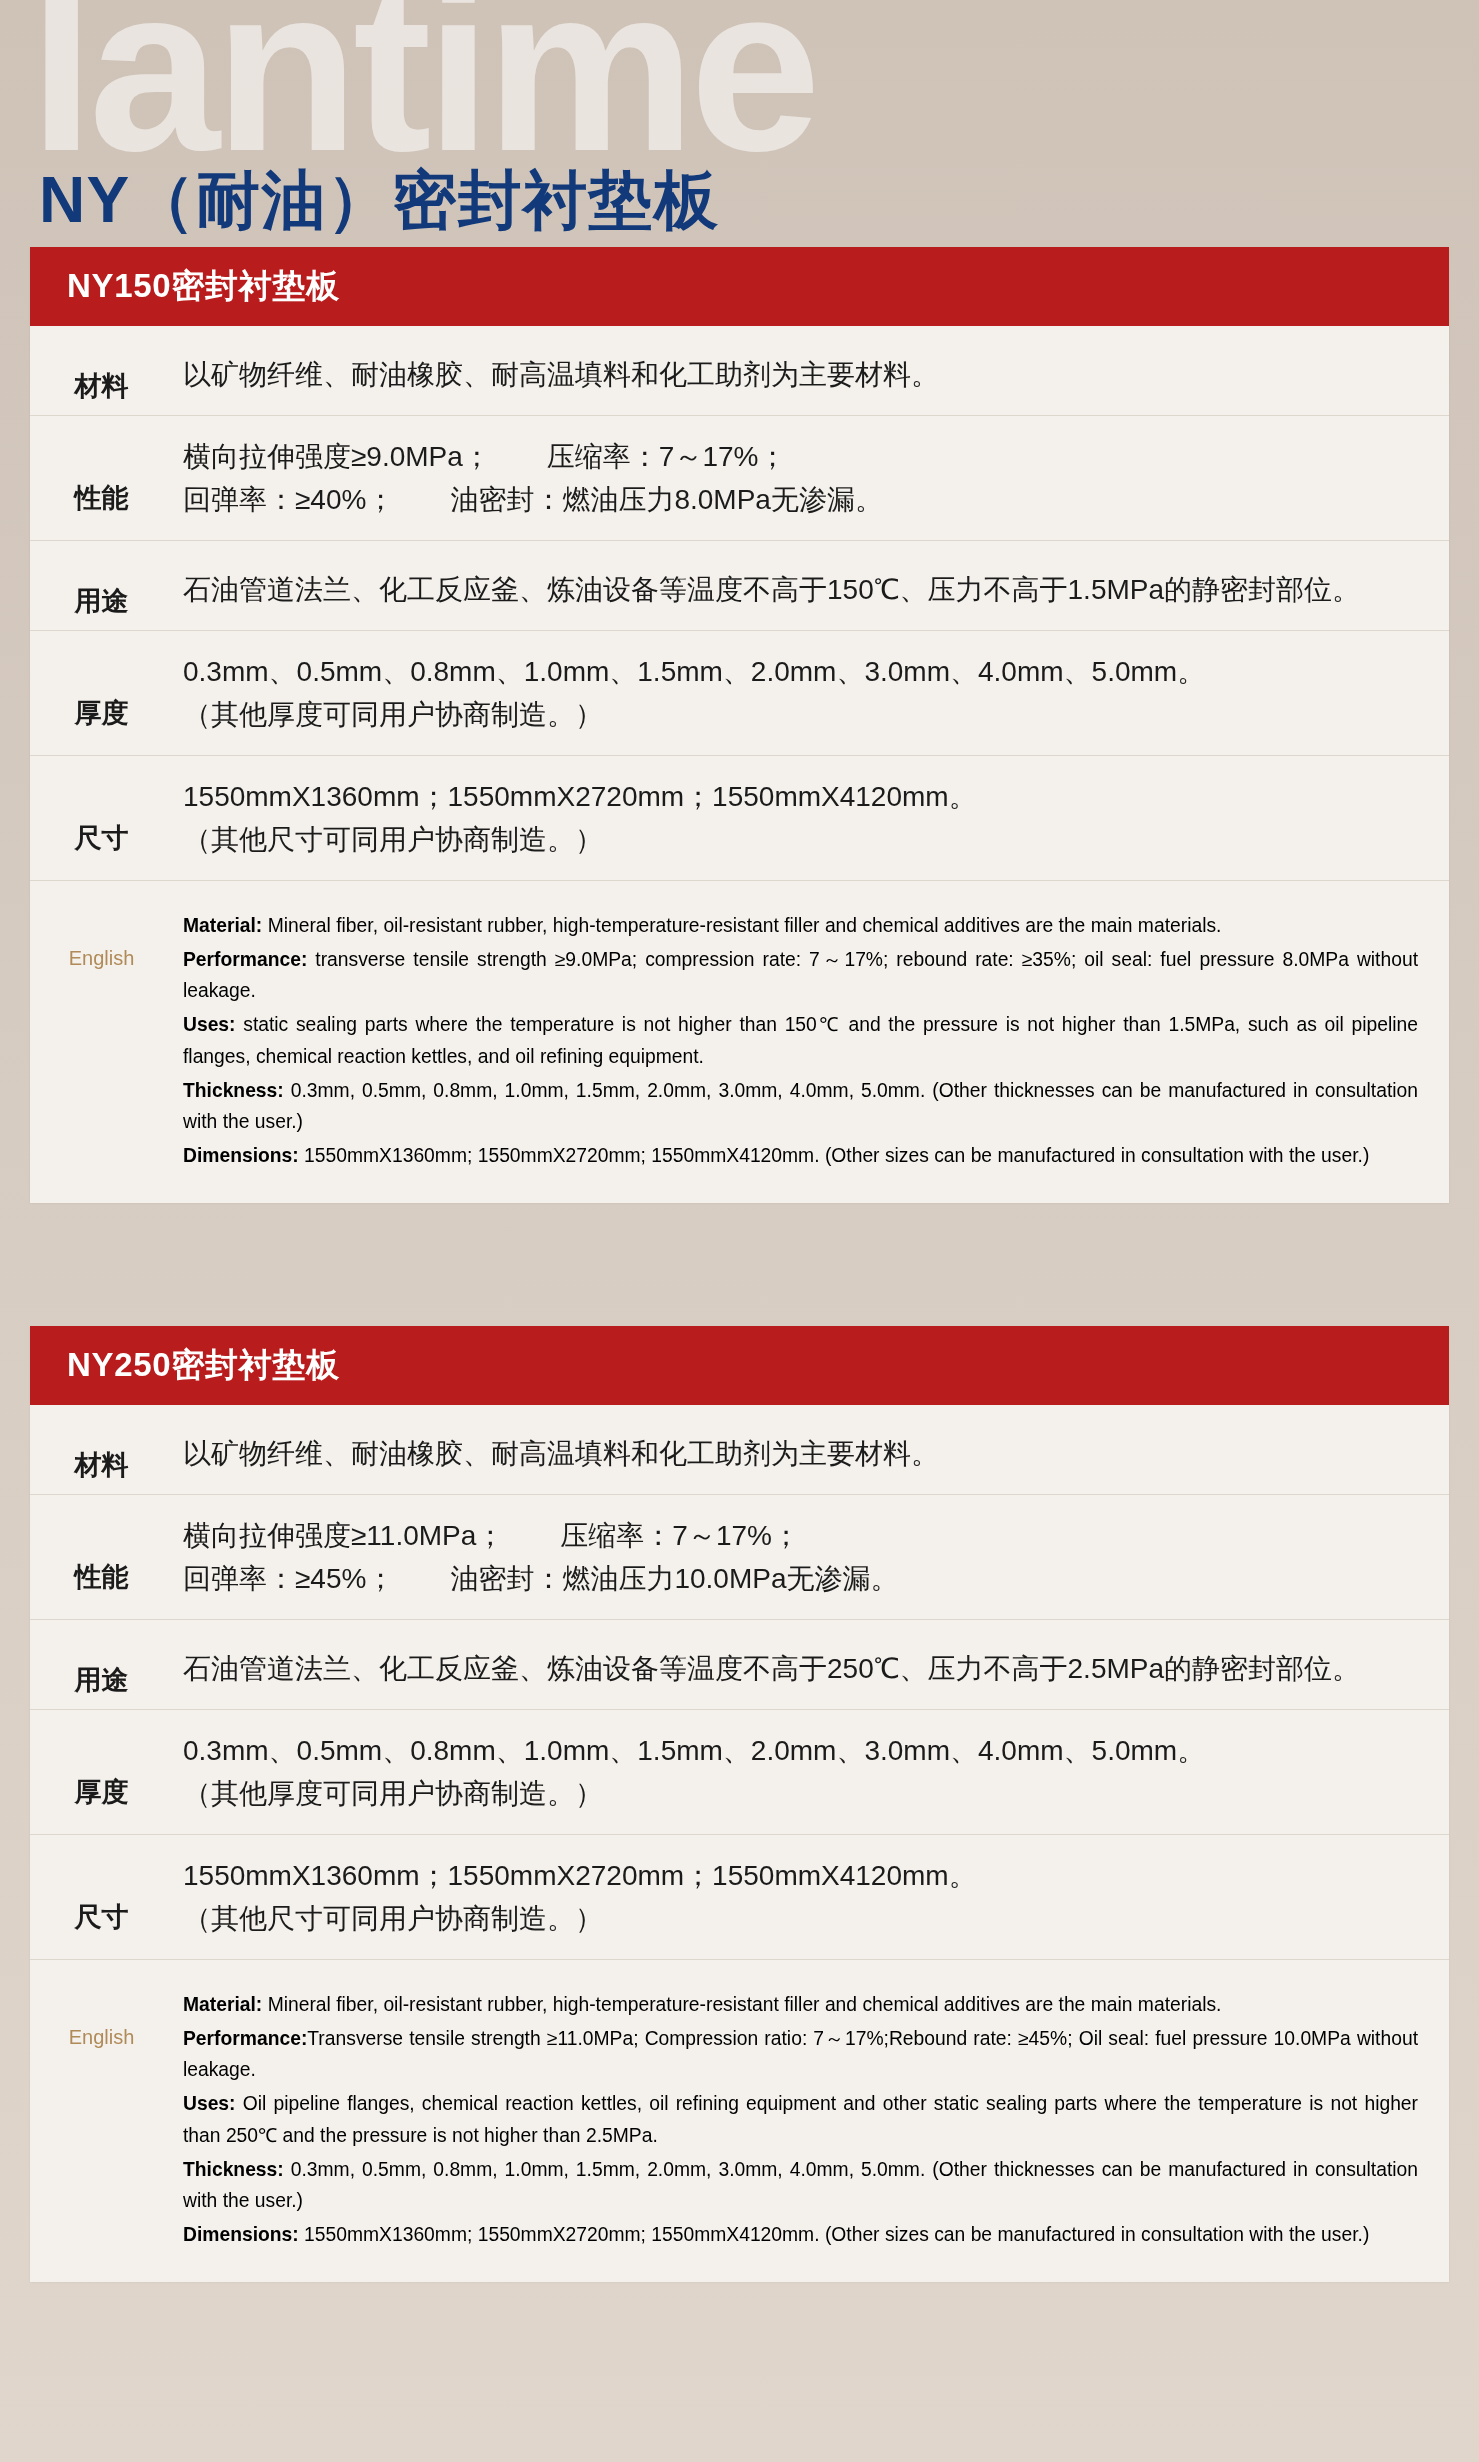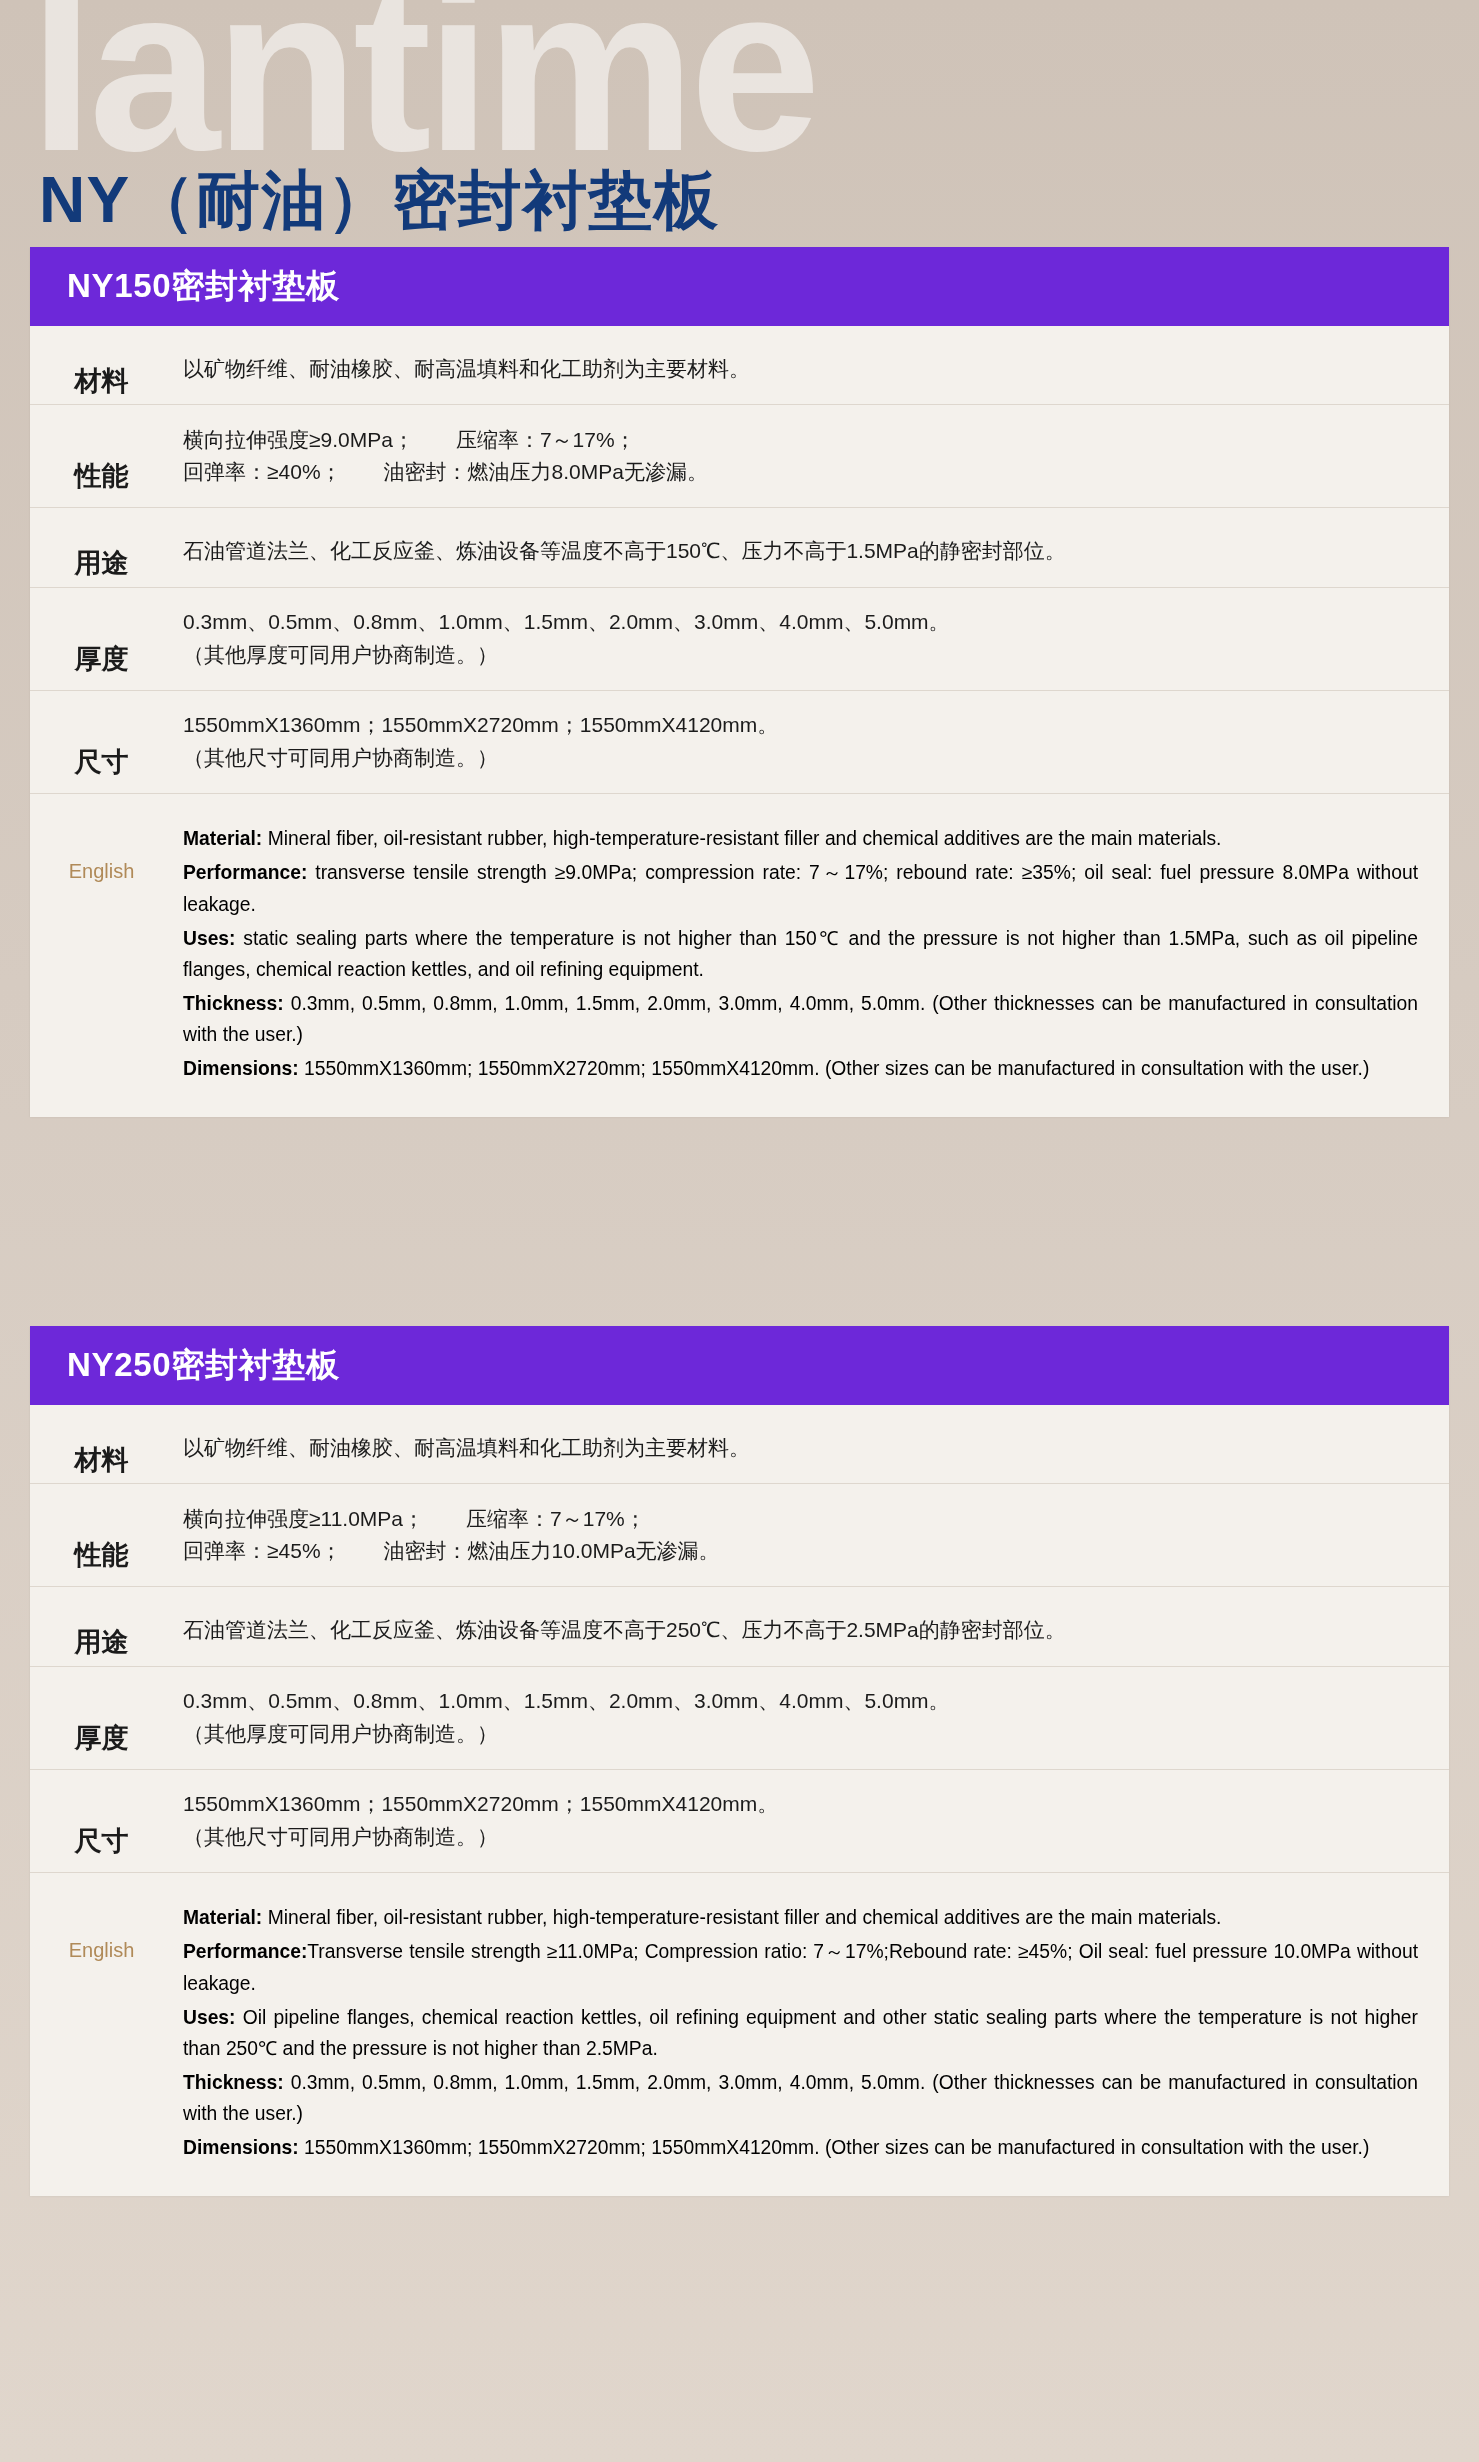--- a/index.html
+++ b/index.html
@@ -47,21 +47,21 @@
     position: absolute;
     left: 30px;
     width: 1419px;
     background: #f3efe9;
     box-shadow: 0 0.7px 2.1px rgba(0,0,0,0.08);
   }
   #card1 { top: 247px; }
   #card2 { top: 1326px; }
 
   .card-header {
-    background: #6d28d9;
+    background: #b91c1c;
     height: 79px;
     display: flex;
     align-items: center;
     padding-left: 37px;
     box-sizing: border-box;
   }
   .card-header .hdr-text {
     color: #ffffff;
     font-size: 33px;
     font-weight: bold;
@@ -83,21 +83,21 @@
     flex: 0 0 143px;
     text-align: center;
     font-size: 27px;
     font-weight: bold;
     color: #1b1b1b;
     padding-top: 21.4px;
     box-sizing: border-box;
   }
   .row .value {
     flex: 1;
-    font-size: 21px;
+    font-size: 28px;
     color: #1b1b1b;
     line-height: 1.55;
     padding: 18.6px 29px 18.6px 10px;
     box-sizing: border-box;
   }
   .row.two-line { min-height: 93px; }
   .row.center .label { padding-top: 31px; }
   .row.center .value { padding-top: 27px; }
 
   .vline { white-space: nowrap; }

